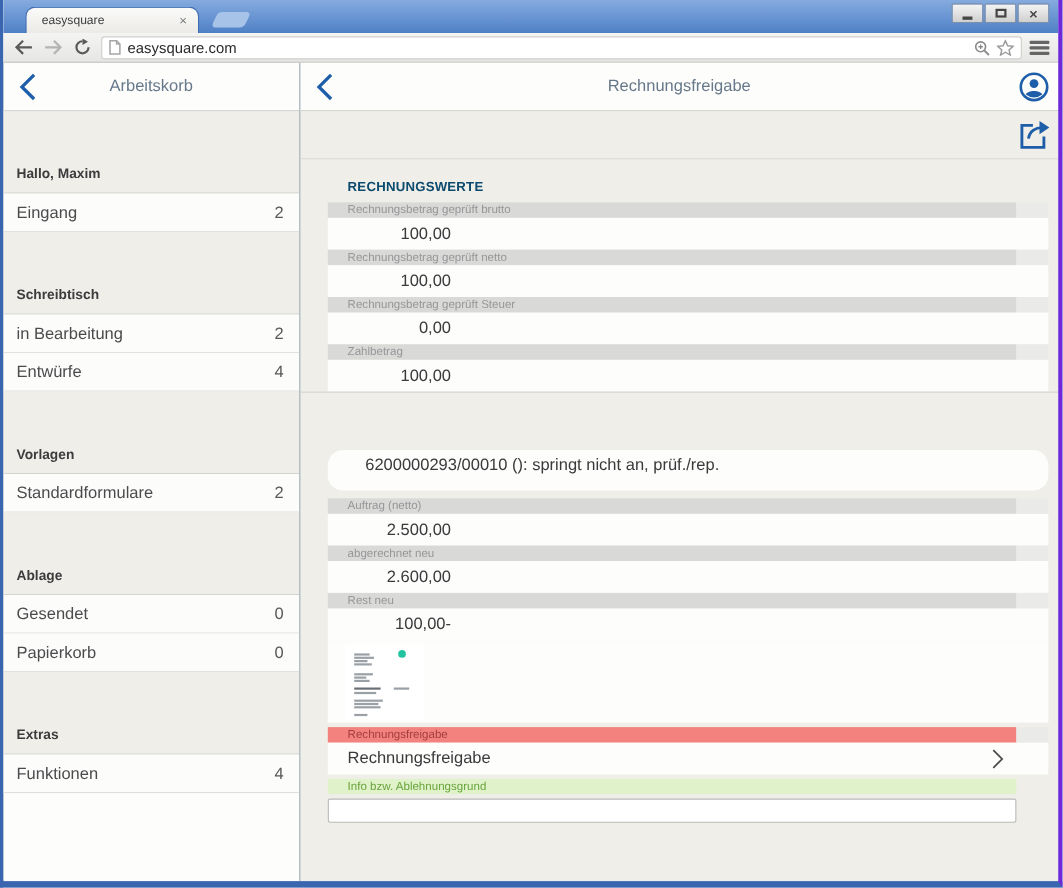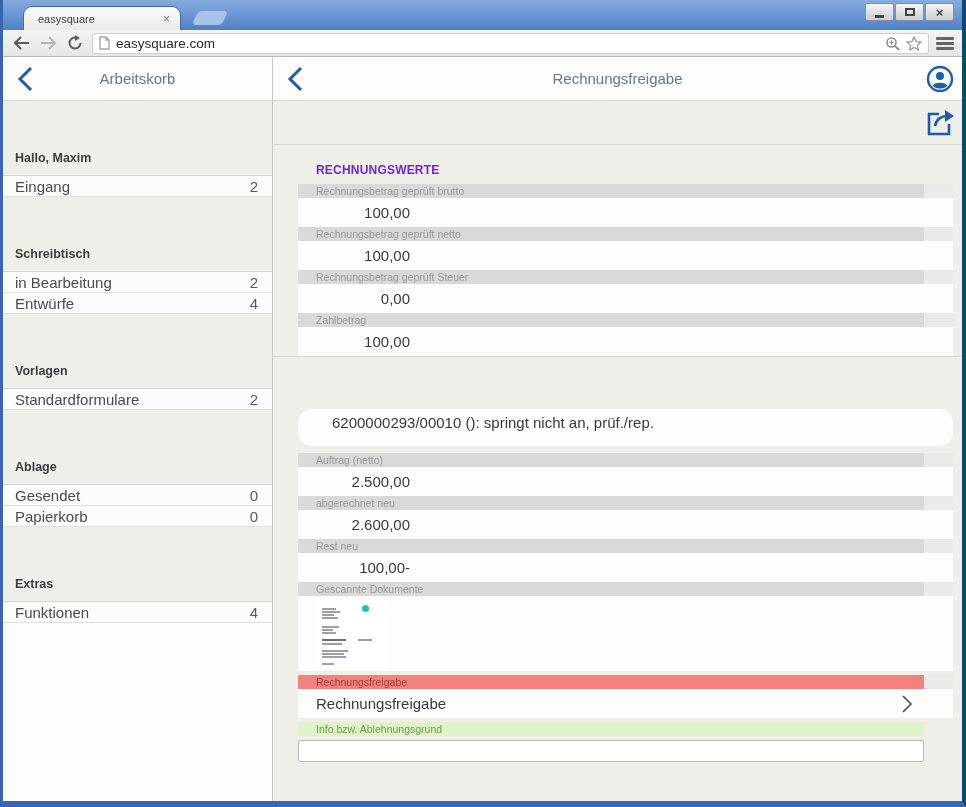--- a/index.html
+++ b/index.html
@@ -1,19 +1,19 @@
 <!DOCTYPE html>
 <html><head>
 <meta charset="utf-8">
 <style>
   * { margin:0; padding:0; box-sizing:border-box; }
   html,body { width:966px; height:807px; font-family:"Liberation Sans", sans-serif; background:#9db4d6; }
 
   .window { position:relative; width:966px; height:807px; display:flex; flex-direction:column;
-            border-left:3px solid #3a66b0; border-right:4px solid #0c4a6e; border-bottom:6px solid #3a66b0;
+            border-left:3px solid #3a66b0; border-right:4px solid #6d28d9; border-bottom:6px solid #3a66b0;
             box-shadow: inset 0 -1px 0 #27458c; background:#fff; overflow:hidden; }
 
   
   .titlebar { position:relative; height:30px; flex:0 0 30px;
               background:linear-gradient(#85abdf,#4f80c6); }
   .tab { position:absolute; left:20px; bottom:0; width:158px; height:24px;
          background:linear-gradient(#fbfbfa,#ebeae6); border-radius:9px 9px 0 0;
          border:1px solid #3f6cb0; border-bottom:none; display:flex; align-items:center; padding:0 8px 0 14px; }
   .tab-title { font-size:11px; color:#3d3d3d; flex:1; white-space:nowrap; overflow:hidden; }
   .tab-close { font-size:12px; color:#7a7a7a; line-height:12px; padding:0 2px; cursor:default; }
@@ -41,32 +41,32 @@
   .pane-header { height:44px; flex:0 0 44px; background:#fdfdfc; border-bottom:1px solid #d6d5d0;
                  position:relative; display:flex; align-items:center; }
   .pane-title { position:absolute; left:0; right:0; text-align:center; font-size:15px; color:#66788a; }
   .back-chevron { margin-left:14px; z-index:2; display:flex; }
 
   
   .sidebar { width:270px; flex:0 0 270px; border-right:1px solid #c9c8c3; display:flex; flex-direction:column; background:#0c4a6e; }
   .sidebar-body { flex:1; background:#fdfdfc; overflow:hidden; }
   .group-label { background:#efeee9; padding:50px 0 10px 12px; font-size:12.5px; font-weight:bold; color:#3c3c3e;
                  border-bottom:1px solid #d4d3ce; }
-  .side-item { height:21px; background:#fcfcfb; border-bottom:1px solid #e1e0db; display:flex;
+  .side-item { height:35px; background:#fcfcfb; border-bottom:1px solid #e1e0db; display:flex;
                align-items:center; padding:0 14px 0 12px; font-size:15px; color:#4b4b4d; cursor:default; }
   .side-item .lbl { flex:1; }
   .side-item .cnt { color:#58585a; }
 
   
   .main { flex:1; display:flex; flex-direction:column; overflow:hidden; }
   .action-bar { height:44px; flex:0 0 44px; background:#efeee9; border-bottom:1px solid #d6d5d0;
                 display:flex; align-items:center; justify-content:flex-end; padding-right:7px; }
   .content { flex:1; background:#efeee9; padding:0 9px 0 25px; overflow:hidden; }
 
-  .section-title { padding:18px 0 7px 18px; font-size:12px; font-weight:bold; color:#6d28d9; letter-spacing:.2px; }
+  .section-title { padding:18px 0 7px 18px; font-size:12px; font-weight:bold; color:#0c4a6e; letter-spacing:.2px; }
   .sec-divider { border-top:1px solid #d4d3ce; margin:0 -9px 0 -25px; }
   .gap-lg { height:52px; }
   .gap-sm { height:7px; }
   .gap-xs { height:4px; }
 
   .field-label { display:flex; height:14px; }
   .field-label .bar { flex:1; background:#d9d9d7; font-size:10.5px; color:#97979a; line-height:14px; padding-left:18px;
                       white-space:nowrap; overflow:hidden; }
   .field-label .gutter { flex:0 0 29px; background:#eaeae8; }
   .field-label.red .bar { background:#f3827f; color:#a33f3f; }
@@ -285,24 +285,20 @@
             <div class="gutter"></div>
         </div>
         <div class="field-value"><span class="num">2.600,00</span></div>
 
         <div class="field-label">
           <div class="bar">Rest neu</div>
             <div class="gutter"></div>
         </div>
         <div class="field-value"><span class="num">100,00-</span></div>
 
-        <div class="field-label">
-          <div class="bar">Gescannte Dokumente</div>
-            <div class="gutter"></div>
-        </div>
         <div class="thumb-row">
           <div class="thumb">
             <div class="logo-dot"></div>
             <div class="tl" style="left:8px; top:8px;  width:14px;"></div>
             <div class="tl" style="left:8px; top:11px; width:18px;"></div>
             <div class="tl" style="left:8px; top:14px; width:12px;"></div>
             <div class="tl" style="left:8px; top:17px; width:16px;"></div>
             <div class="tl" style="left:8px; top:26px; width:17px;"></div>
             <div class="tl" style="left:8px; top:29px; width:11px;"></div>
             <div class="tl" style="left:8px; top:32px; width:14px;"></div>

